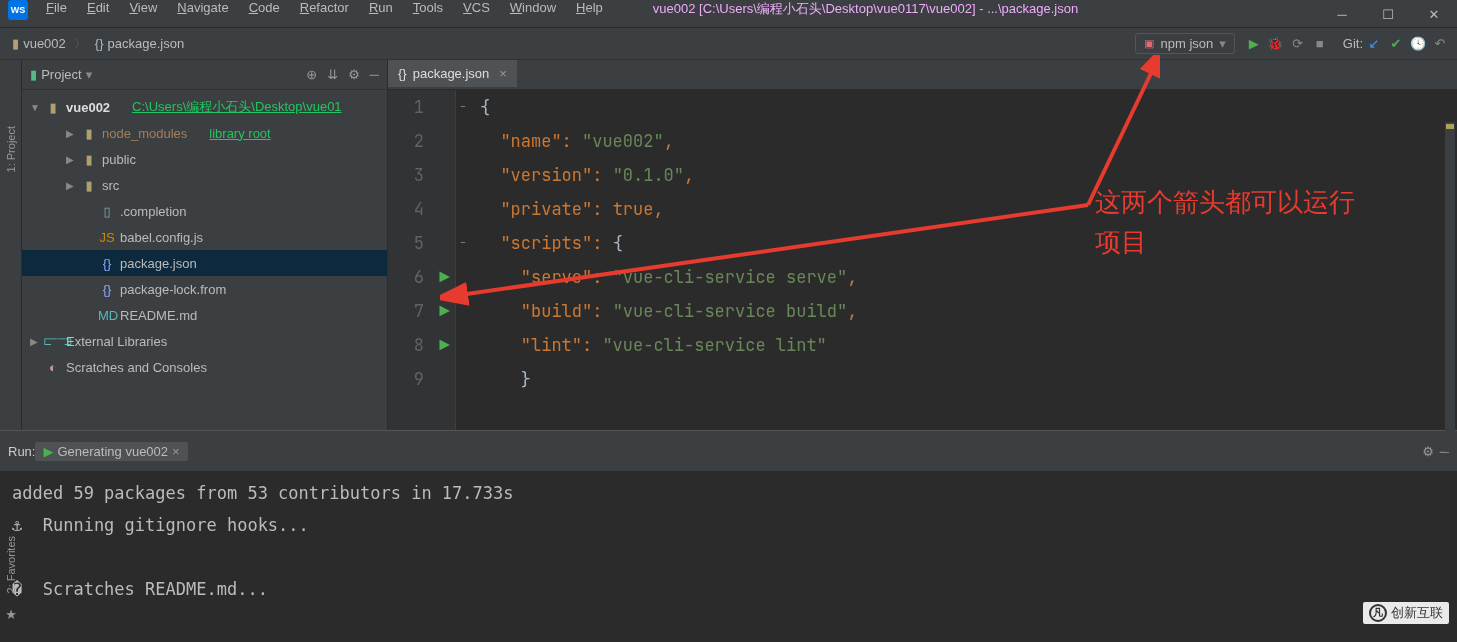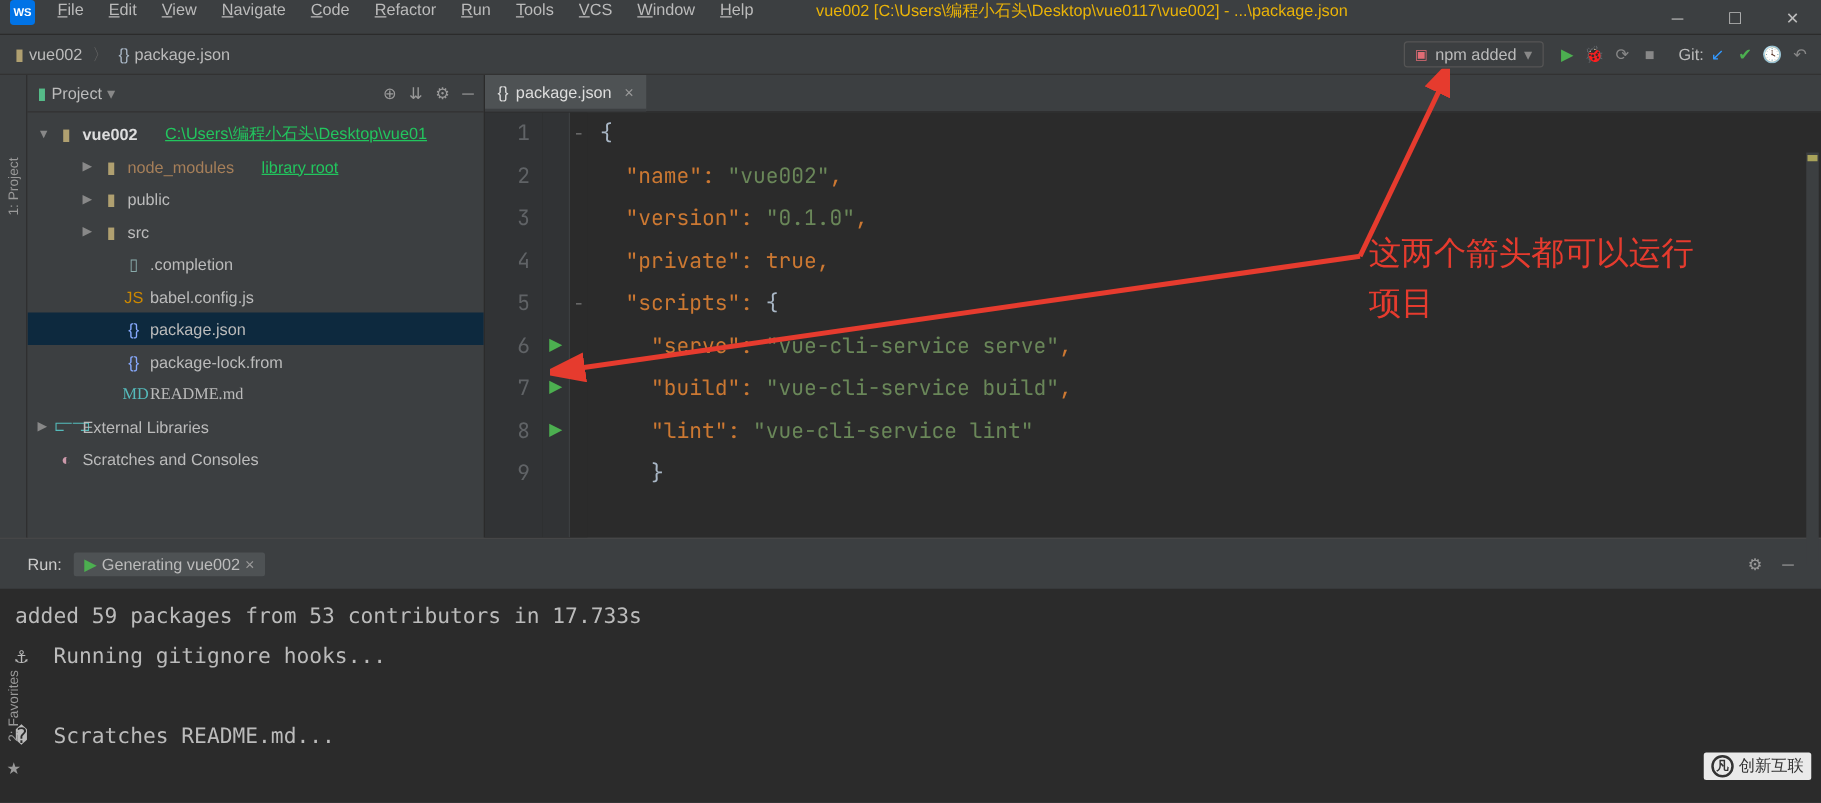--- a/index.html
+++ b/index.html
@@ -1,21 +1,21 @@
 <!DOCTYPE html>
 <html><head>
 <meta charset="utf-8">
 <style>
 * { margin:0; padding:0; box-sizing:border-box; }
 body { font-family:"Segoe UI",Arial,sans-serif; font-size:13px; background:#3c3f41; color:#bbb; width:1457px; height:642px; overflow:hidden; position:relative; }
 .menubar { display:flex; height:28px; background:#3c3f41; border-bottom:1px solid #2b2b2b; }
 .menubar .logo { width:20px;height:20px;margin:0 8px;background:#0073e6;border-radius:3px;display:flex;align-items:center;justify-content:center;color:#fff;font-size:9px;font-weight:bold; }
 .menubar .menu-item { padding:4px 10px; cursor:pointer;margin-top:29px; }
 .menubar .menu-item u { text-decoration:underline; }
-.menubar .title { margin-left:40px; color:#eab308; font-size:13px; }
+.menubar .title { margin-left:40px; color:#f0abfc; font-size:13px; }
 .menubar .win-controls { margin-left:auto; display:flex; }
 .win-btn { width:46px;height:28px;display:flex;align-items:center;justify-content:center; }
 .navbar { display:flex; align-items:center; height:32px; background:#3c3f41; border-bottom:1px solid #323232; padding:0 6px; }
 .navbar .crumb { display:flex;align-items:center;gap:4px;padding:2px 6px; }
 .navbar .sep { color:#666; margin:0 2px; }
 .navbar .spacer { flex:1; }
 .run-config { display:flex;align-items:center;gap:6px;border:1px solid #555;border-radius:3px;padding:2px 8px;margin-right:8px; }
 .run-config .sq { color:#e06c75;font-size:11px; }
 .tool-icon { width:22px;display:flex;justify-content:center;align-items:center;color:#888; }
 .tool-icon.play { color:#4caf50; }
@@ -48,21 +48,21 @@
 .fold-bar { width:14px;background:#2b2b2b;color:#888;text-align:center;font-size:10px; }
 .code { flex:1;padding-left:10px;color:#a9b7c6;white-space:pre; }
 .s-key { color:#cc7832; }
 .s-str { color:#6a8759; }
 .s-pun { color:#cc7832; }
 .s-bool { color:#cc7832; }
 .s-brace { color:#a9b7c6; }
 .annot { position:absolute; color:#e63b2e; font-size:26px; font-weight:500; z-index:50; pointer-events:none; }
 .arrow-svg { position:absolute; z-index:49; pointer-events:none; }
 .bottom-pane { background:#2b2b2b;border-top:1px solid #555; }
-.run-hdr { display:flex;align-items:center;height:40px;background:#3c3f41;padding:0 22px;gap:10px; }
+.run-hdr { display:flex;align-items:center;height:40px;background:#3c3f41;padding:0 8px;}
 .run-hdr .lbl { color:#ccc; }
 .run-hdr .tab { display:flex;align-items:center;gap:4px;background:#4e5254;padding:2px 8px;border-radius:2px; }
 .run-hdr .tab .x { color:#999; }
 .run-hdr .gear { margin-left:auto;color:#999; }
 .console { font-family:Consolas,monospace;font-size:17px;line-height:32px;color:#bbb;padding:6px 12px;white-space:pre; }
 .bottom-tabs { position:absolute;left:0;bottom:0;width:22px;height:190px;display:flex;flex-direction:column;align-items:center;justify-content:flex-end;gap:8px;padding-bottom:20px; }
 .bottom-tabs .star { color:#999; }
 .watermark { position:absolute;right:8px;bottom:18px;display:flex;align-items:center;gap:4px;background:rgba(255,255,255,.9);padding:2px 6px;border-radius:2px;color:#333;font-size:13px; }
 .watermark .ico { width:18px;height:18px;border:2px solid #333;border-radius:50%;display:flex;align-items:center;justify-content:center;font-size:10px;font-weight:bold; }
 .scroll-ind { position:absolute;right:2px;top:62px;width:10px;height:330px;background:#3c3f41; }
@@ -88,21 +88,21 @@
     <span>vue002</span>
   </div>
   <span class="sep">〉</span>
   <div class="crumb">
     <span style="color:#a9b7c6">{}</span>
     <span>package.json</span>
   </div>
   <div class="spacer"></div>
   <div class="run-config">
     <span class="sq">▣</span>
-    <span>npm added</span>
+    <span>npm json</span>
     <span style="color:#888">▾</span>
   </div>
   <div class="tool-icon play">▶</div>
   <div class="tool-icon bug">🐞</div>
   <div class="tool-icon">⟳</div>
   <div class="tool-icon">■</div>
   <div style="width:12px"></div>
   <span style="margin-right:0;color:#bbb">Git:</span>
   <div class="tool-icon git-arrow-b">↙</div>
   <div class="tool-icon git-check">✔</div>
@@ -165,21 +165,21 @@
         <div class="tree-row sel" style="padding-left: 62px;">
           <span class="arrow"></span>
           <span class="ico" style="color:#8af">{}</span>
           <span>package.json</span>
         </div>
         <div class="tree-row" style="padding-left: 62px;">
           <span class="arrow"></span>
           <span class="ico" style="color:#8af">{}</span>
           <span>package-lock.from</span>
         </div>
-        <div class="tree-row" style="padding-left: 62px; font-family: Liberation Serif, serif;">
+        <div class="tree-row" style="padding-left: 62px;">
           <span class="arrow"></span>
           <span class="ico" style="color:#5bb">MD</span>
           <span>README.md</span>
         </div>
         <div class="tree-row" style="padding-left: 8px;">
           <span class="arrow">▶</span>
           <span class="ico" style="color:#5bb">⫍⫎</span>
           <span>External Libraries</span>
         </div>
         <div class="tree-row" style="padding-left: 8px;">

